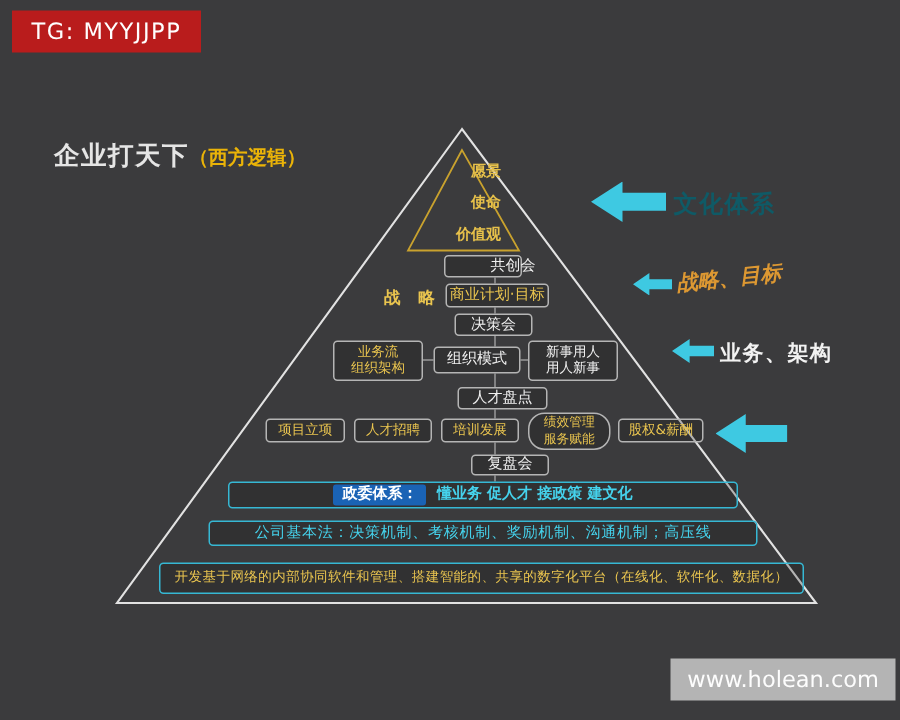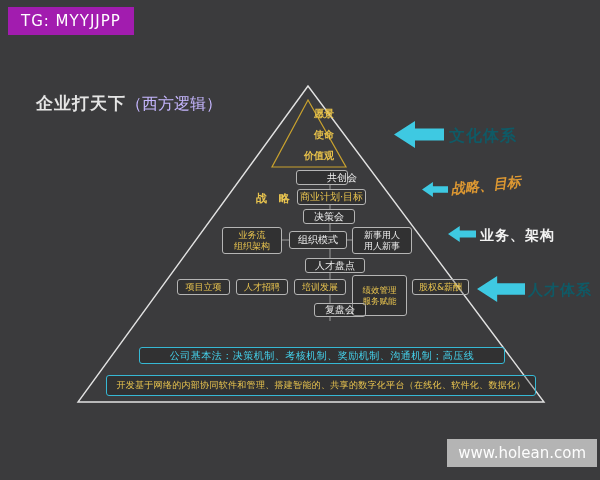--- a/index.html
+++ b/index.html
@@ -1,27 +1,27 @@
 <!DOCTYPE html>
 <html><head>
 <meta charset="utf-8">
 <style>
   * { margin:0; padding:0; box-sizing:border-box; }
   html,body { background:#222; }
   body { font-family:"DejaVu Sans","Liberation Sans",sans-serif; }
   .stage { position:relative; width:600px; height:480px; background:#3b3b3d; overflow:hidden; margin:0 auto; }
 
-  .tg-badge { position:absolute; left:8px; top:7px; background:#a21caf; color:#fff;
+  .tg-badge { position:absolute; left:8px; top:7px; background:#b91c1c; color:#fff;
               padding:5px 13px; font-size:15px; letter-spacing:1px; }
   .watermark { position:absolute; right:3px; bottom:13px; background:#b4b4b4; color:#fdfdfd;
                padding:5px 11px; font-size:15px; }
 
   .title { position:absolute; left:36px; top:92px; }
   .t1-main { color:#e5e5e5; font-size:17px; font-weight:bold; letter-spacing:1px; }
-  .t1-sub  { color:#c4b5fd; font-size:16px; font-weight:normal; }
+  .t1-sub  { color:#eab308; font-size:13px; font-weight:bold; }
   .t2 { color:#fff; font-size:16px; font-weight:bold; letter-spacing:3px; margin-top:8px; }
 
   .overlay { position:absolute; left:0; top:0; pointer-events:none; }
 
   .apex-text { position:absolute; left:260px; top:107px; width:74px; text-align:right;
                color:#e6c04a; font-size:10px; font-weight:bold; }
   .apex-text div { margin-bottom:7px; }
 
   .pbox { position:absolute; border:1px solid #b5b5b5; border-radius:3px;
           display:flex; flex-direction:column; align-items:center; justify-content:center;
@@ -97,40 +97,43 @@
   <div class="pbox small" style="left:352px; top:227px; width:60px; height:27px;">
     <span>新事用人</span>
     <span>用人新事</span>
   </div>
 
   <div class="pbox" style="left:305px; top:258px; width:60px; height:15px;">人才盘点</div>
 
   <div class="pbox gold small" style="left:177px; top:279px; width:53px; height:16px;">项目立项</div>
   <div class="pbox gold small" style="left:236px; top:279px; width:52px; height:16px;">人才招聘</div>
   <div class="pbox gold small" style="left:294px; top:279px; width:52px; height:16px;">培训发展</div>
-  <div class="pbox gold" style="left:352px; top:275px; width:55px; height:41px; font-size:8.5px;">
+  <div class="pbox gold" style="left:352px; top:275px; width:55px; height:25px; font-size:8.5px;border-radius:11px;">
     <span>绩效管理</span>
     <span>服务赋能</span>
   </div>
   <div class="pbox gold small" style="left:412px; top:279px; width:57px; height:16px;">股权&amp;薪酬</div>
 
   <div class="pbox" style="left:314px; top:303px; width:52px; height:14px;">复盘会</div>
 
+  <div class="pbox cyanline commissar" style="left:152px; top:321px; width:340px; height:18px;">
+    <span class="chip">政委体系：</span>
+    <span class="cyantext">懂业务  促人才  接政策  建文化</span>
+  </div>
 
   <div class="pbox cyanline gold platform" style="left:106px; top:375px; width:430px; height:21px;">开发基于网络的内部协同软件和管理、搭建智能的、共享的数字化平台（在线化、软件化、数据化）</div>
 
   <div class="pbox cyanline cyantext law" style="left:139px; top:347px; width:366px; height:17px;">公司基本法：决策机制、考核机制、奖励机制、沟通机制；高压线</div>
 
   <div class="arrow" style="left:394px; top:121px; width:50px; height:27px;"></div>
   <div class="side-label lbl-teal" style="left:449px; top:126px;">文化体系</div>
 
   <div class="arrow" style="left:422px; top:182px; width:26px; height:15px;"></div>
   <div class="side-label lbl-orange" style="left:451px; top:177px;">战略、目标</div>
 
   <div class="arrow" style="left:448px; top:226px; width:28px; height:16px;"></div>
   <div class="side-label lbl-white" style="left:480px; top:227px;text-align:right;">业务、架构</div>
 
   <div class="arrow" style="left:477px; top:276px; width:48px; height:26px;"></div>
-  <div class="side-label lbl-teal" style="left:528px; top:281px; font-size:15px;">人才体系</div>
 
   <div class="watermark">www.holean.com</div>
 
 </div>
 
 </body></html>

